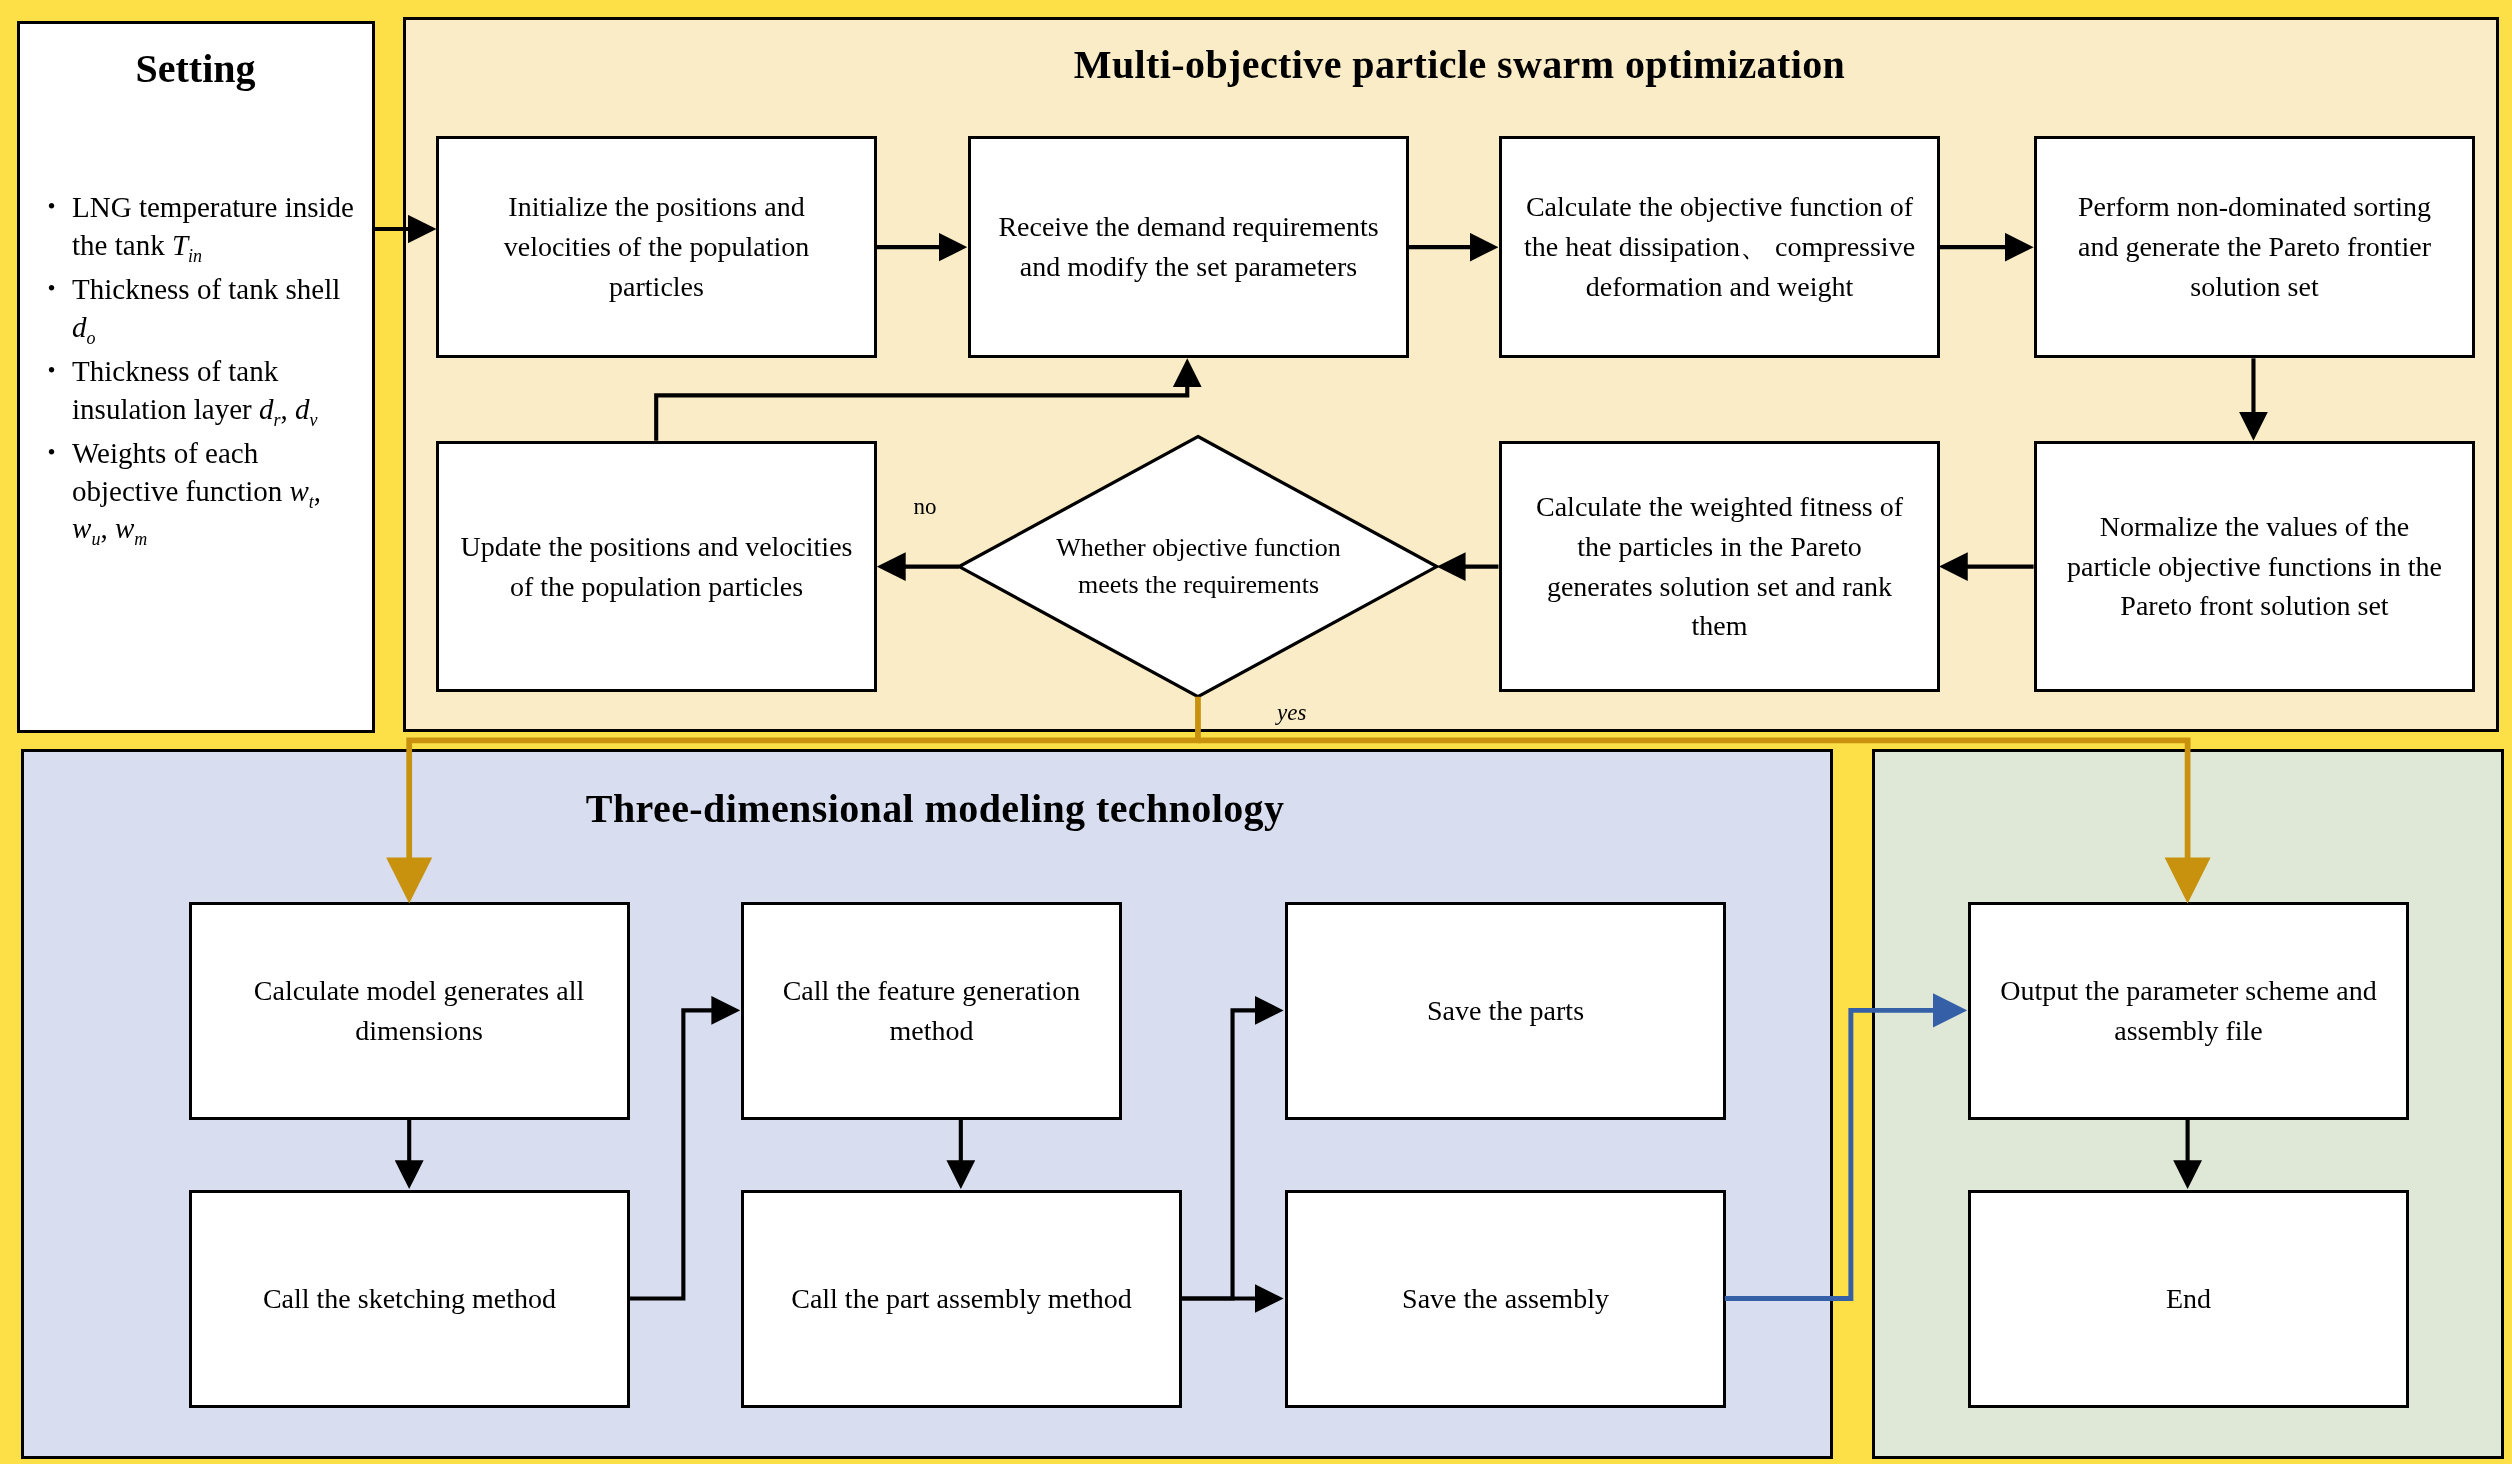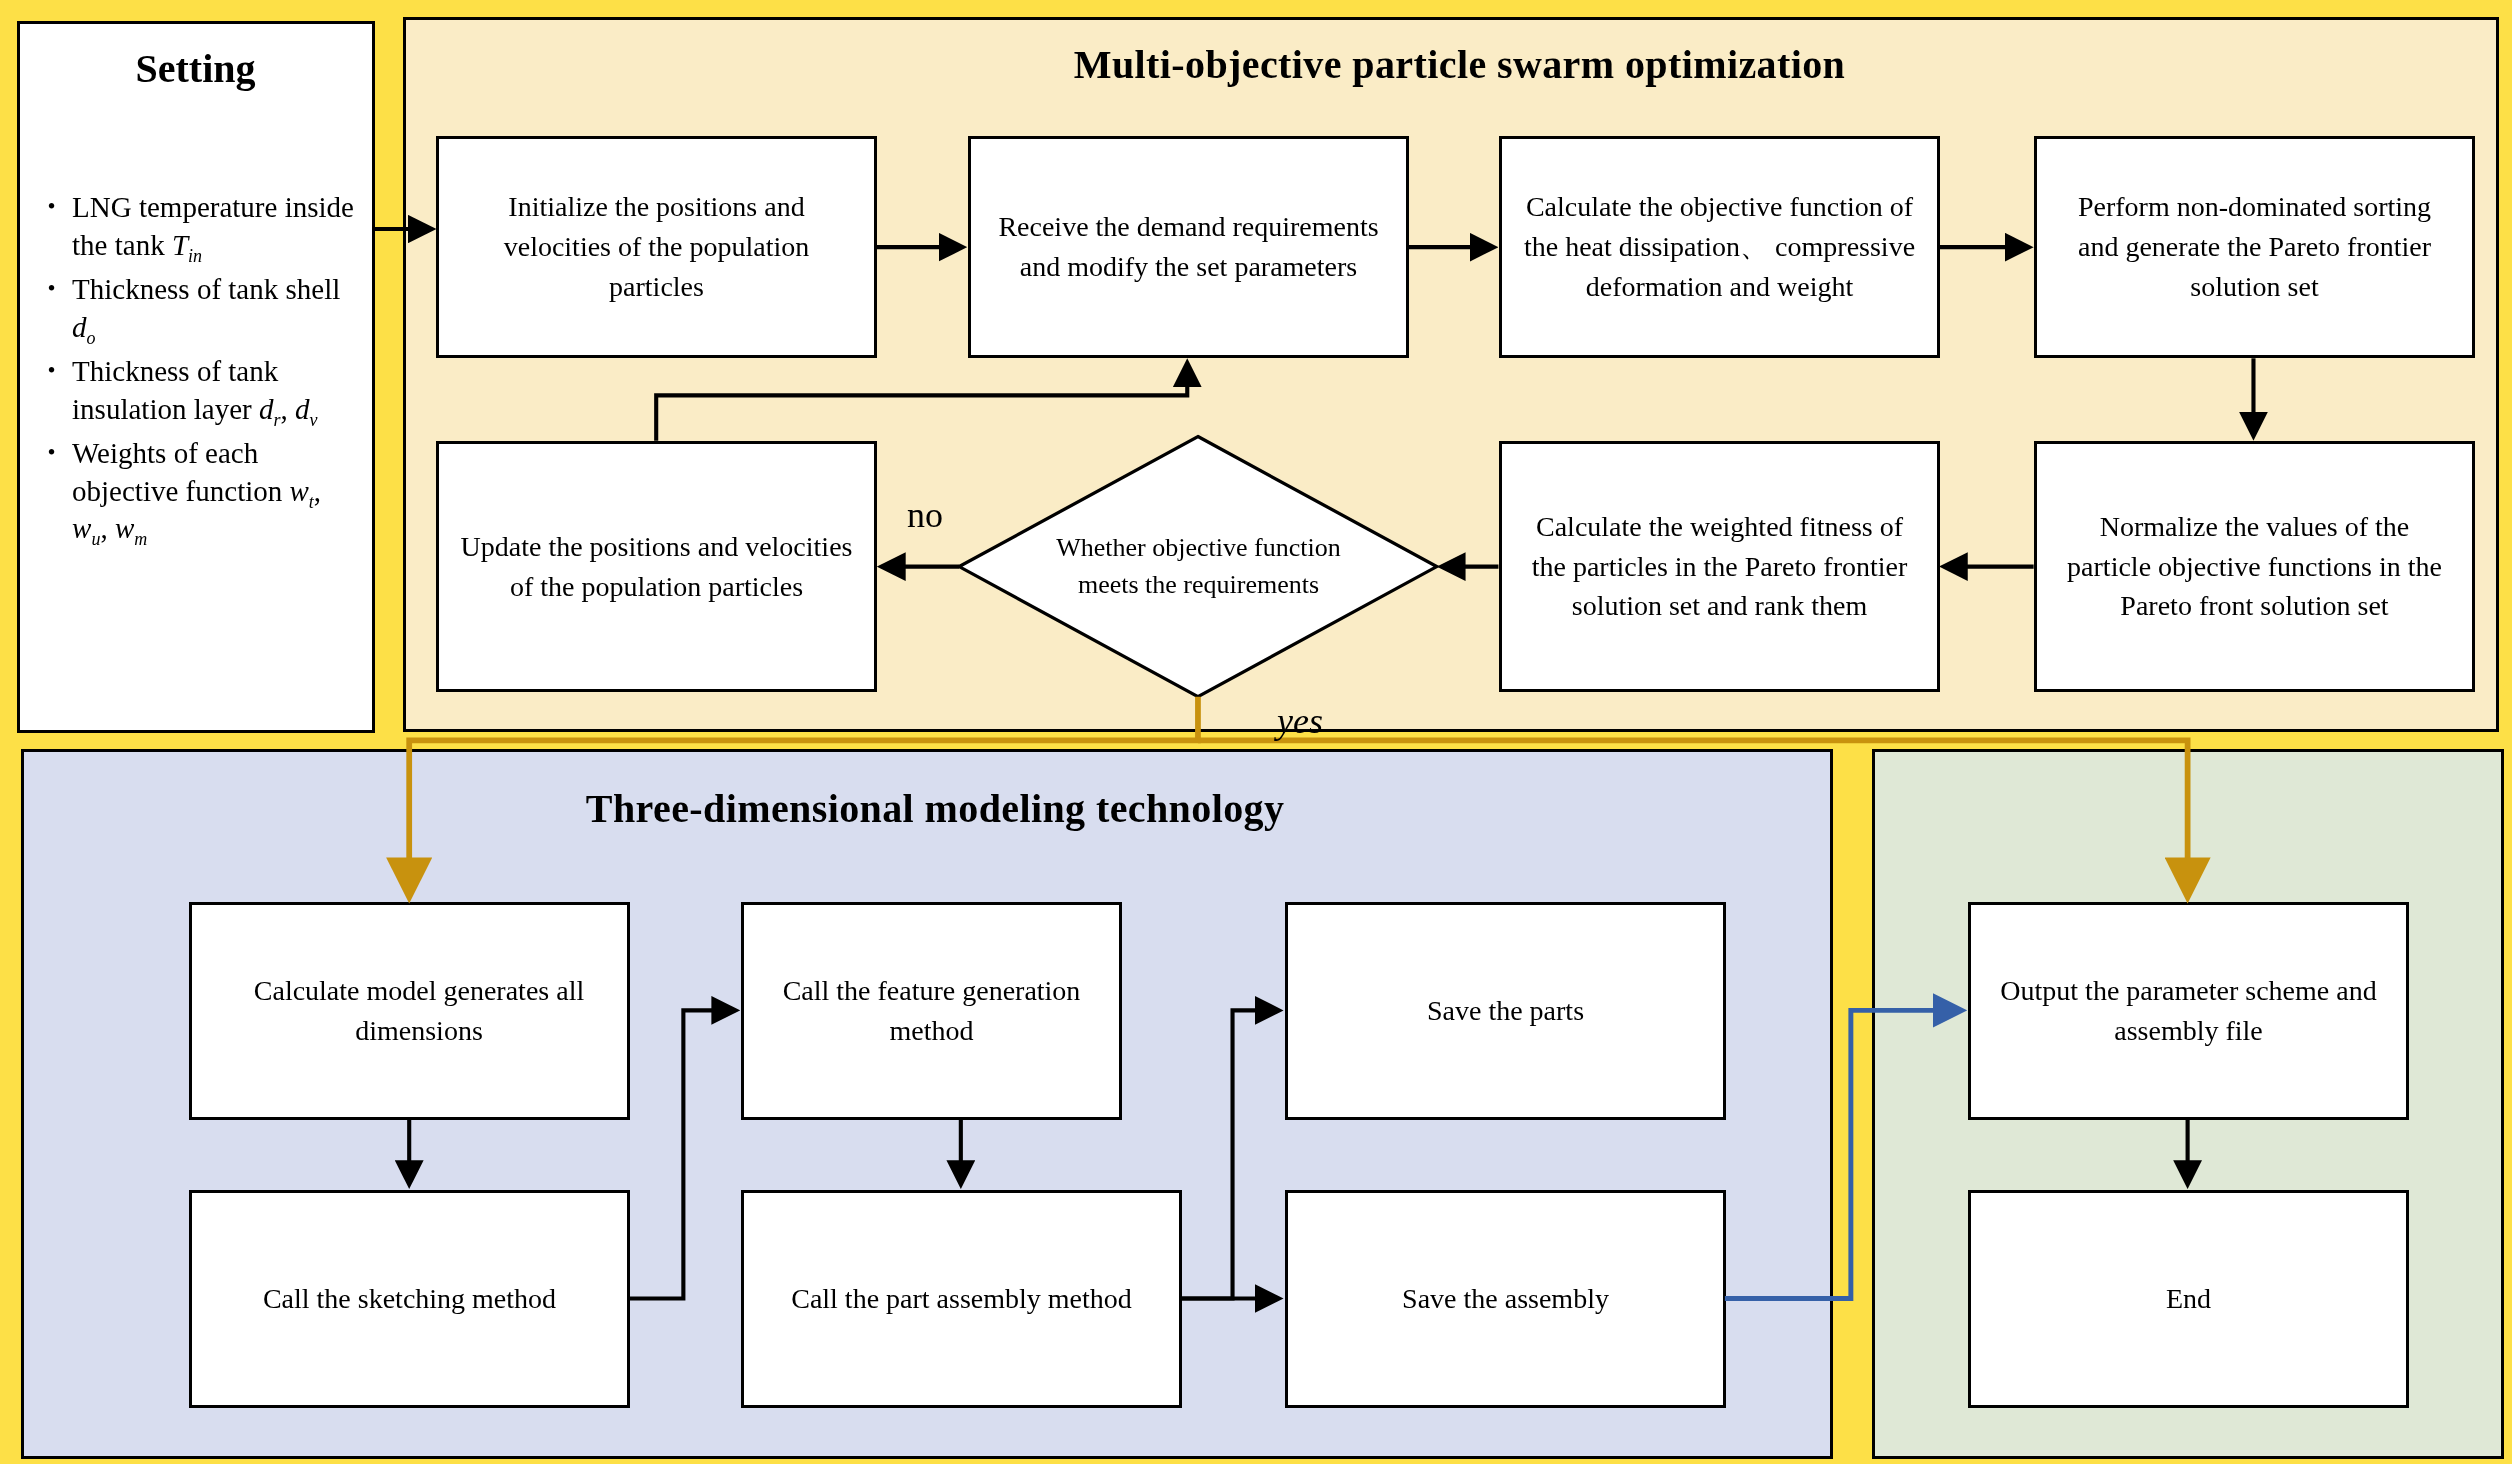--- a/index.html
+++ b/index.html
@@ -44,21 +44,21 @@
   .b-part-asm   { left:741px;  top:1190px; width:441px; height:218px; }
   .b-save-parts { left:1285px; top:902px; width:441px; height:218px; }
   .b-save-asm   { left:1285px; top:1190px; width:441px; height:218px; }
   
   .b-output { left:1968px; top:902px; width:441px; height:218px; }
   .b-end    { left:1968px; top:1190px; width:441px; height:218px; }
 
   .diamond-label { position:absolute; z-index:3; left:1042px; top:476px; width:313px; height:181px;
                    display:flex; align-items:center; justify-content:center; text-align:center;
                    font-size:26px; line-height:1.4; }
-  .flow-label { position:absolute; z-index:3; font-size:36px; }
+  .flow-label { position:absolute; z-index:3; font-size:23px; }
   .label-no  { left:888px; top:494px; width:74px; text-align:center; }
   .label-yes { left:1277px; top:700px; width:91px; text-align:left;font-style:italic; }
 
   svg.wires { position:absolute; left:0; top:0; width:2512px; height:1465px; z-index:2; pointer-events:none; }
   .w-black { stroke:#000; stroke-width:5px; fill:none; }
   .w-gold  { stroke:var(--gold,#C8920E); stroke-width:7px; fill:none; }
   .w-blue  { stroke:var(--blue,#3560A8); stroke-width:6px; fill:none; }
   .diamond-shape { fill:var(--box-bg,#fff); stroke:#000; stroke-width:4px; }
   #ah-black path { fill:#000; }
   #ah-gold path  { fill:var(--gold,#C8920E); }
@@ -99,21 +99,21 @@
     <div class="section-title">Three-dimensional modeling technology</div>
   </div>
 
   <div class="panel panel-output"></div>
 
   <div class="box b-init">Initialize the positions and velocities of the population particles</div>
   <div class="box b-receive">Receive the demand requirements and modify the set parameters</div>
   <div class="box b-objective">Calculate the objective function of the heat dissipation、 compressive deformation and weight</div>
   <div class="box b-sorting">Perform non-dominated sorting and generate the Pareto frontier solution set</div>
   <div class="box b-update">Update the positions and velocities of the population particles</div>
-  <div class="box b-fitness">Calculate the weighted fitness of the particles in the Pareto frontier solution set and rank them</div>
+  <div class="box b-fitness">Calculate the weighted fitness of the particles in the Pareto generates solution set and rank them</div>
   <div class="box b-normalize">Normalize the values of the particle objective functions in the Pareto front solution set</div>
   <div class="diamond-label">Whether objective function meets the requirements</div>
   <div class="flow-label label-no">no</div>
   <div class="flow-label label-yes">yes</div>
 
   <div class="box b-calc-model">Calculate model generates all dimensions</div>
   <div class="box b-sketch">Call the sketching method</div>
   <div class="box b-feature">Call the feature generation method</div>
   <div class="box b-part-asm">Call the part assembly method</div>
   <div class="box b-save-parts">Save the parts</div>

